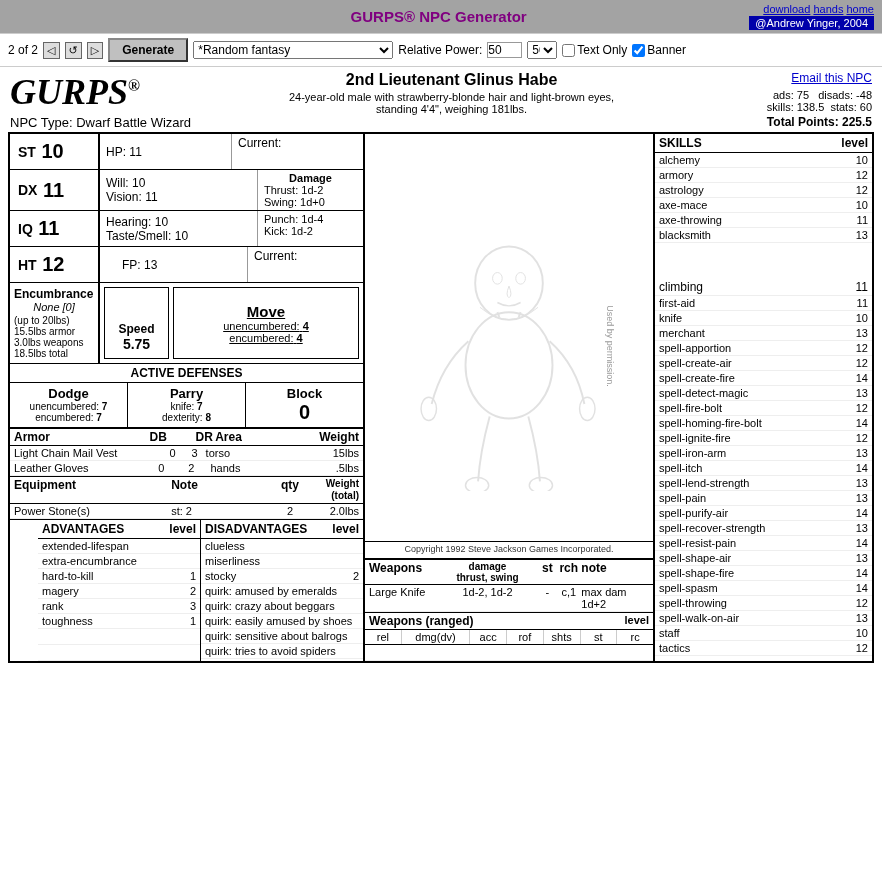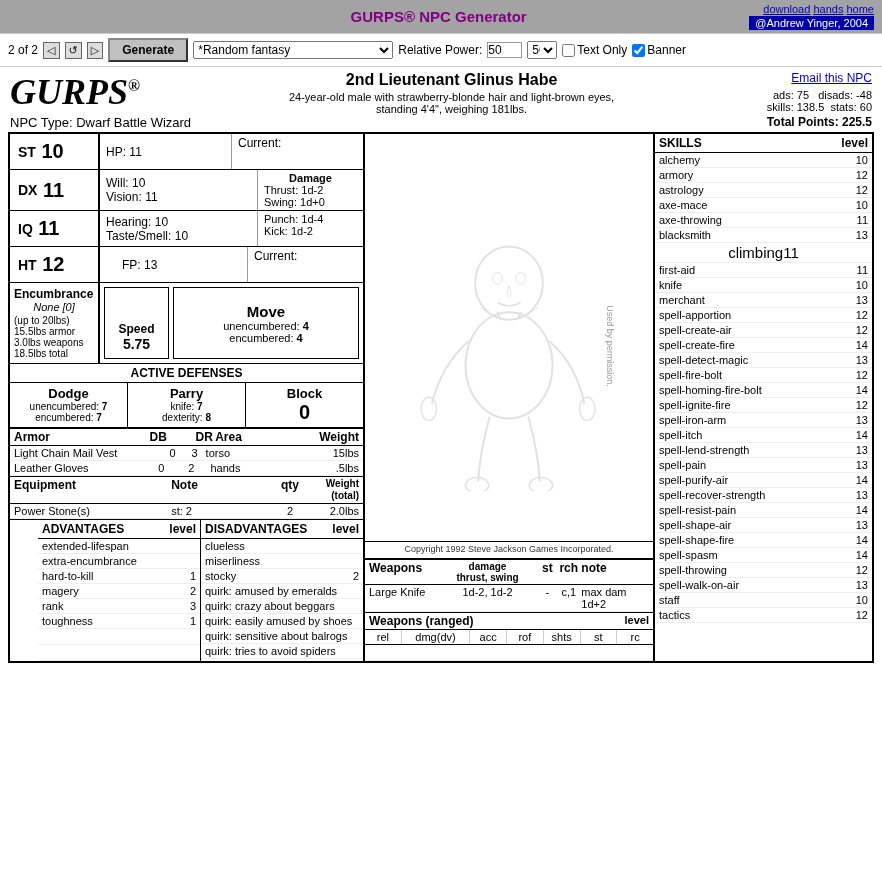--- a/index.html
+++ b/index.html
@@ -143,21 +143,21 @@
           <div>15.5lbs armor</div>
           <div>3.0lbs weapons</div>
           <div>18.5lbs total</div>
         </div>
       </div>
       <div style="flex:1; display:flex; align-items:stretch; padding:4px;">
         <div style="border:1px solid #000; padding:4px 10px; text-align:center; font-size:14px; font-weight:bold; min-width:65px; display:flex; flex-direction:column; align-items:center; justify-content:center; margin-right:4px;">
           <div style="font-size:12px; font-weight:bold;margin-top:28px;">Speed</div>
           <div>5.75</div>
         </div>
-        <div style="border:1px solid #000; padding:4px 8px; text-align:center; flex:1; display:flex; flex-direction:column; justify-content:center;">
+        <div style="border:1px solid #000; padding:4px 8px; text-align:center; flex:1; display:flex; flex-direction:column; justify-content:center;text-decoration:underline;">
           <div style="font-size:15px; font-weight:bold;">Move</div>
           <div style="font-size:11px;">
             <span>unencumbered:</span> <strong>4</strong>
           </div>
           <div style="font-size:11px;">
             <span>encumbered:</span> <strong>4</strong>
           </div>
         </div>
       </div>
     </div>
@@ -397,21 +397,21 @@
           <span>10</span>
         </div>
         <div style="display: flex; justify-content: space-between; font-size: 11px; padding: 1px 4px; border-bottom: 1px solid rgb(238, 238, 238);">
           <span>axe-throwing</span>
           <span>11</span>
         </div>
         <div style="display: flex; justify-content: space-between; font-size: 11px; padding: 1px 4px; border-bottom: 1px solid rgb(238, 238, 238);">
           <span>blacksmith</span>
           <span>13</span>
         </div>
-        <div style="display: flex; justify-content: center; font-size: 15px; padding: 1px 4px; border-bottom: 1px solid rgb(238, 238, 238);">
+        <div style="display: flex; justify-content: space-between; font-size: 12px; padding: 1px 4px; border-bottom: 1px solid rgb(238, 238, 238); margin-top: 36px;">
           <span>climbing</span>
           <span>11</span>
         </div>
         <div style="display: flex; justify-content: space-between; font-size: 11px; padding: 1px 4px; border-bottom: 1px solid rgb(238, 238, 238);">
           <span>first-aid</span>
           <span>11</span>
         </div>
         <div style="display: flex; justify-content: space-between; font-size: 11px; padding: 1px 4px; border-bottom: 1px solid rgb(238, 238, 238);">
           <span>knife</span>
           <span>10</span>

